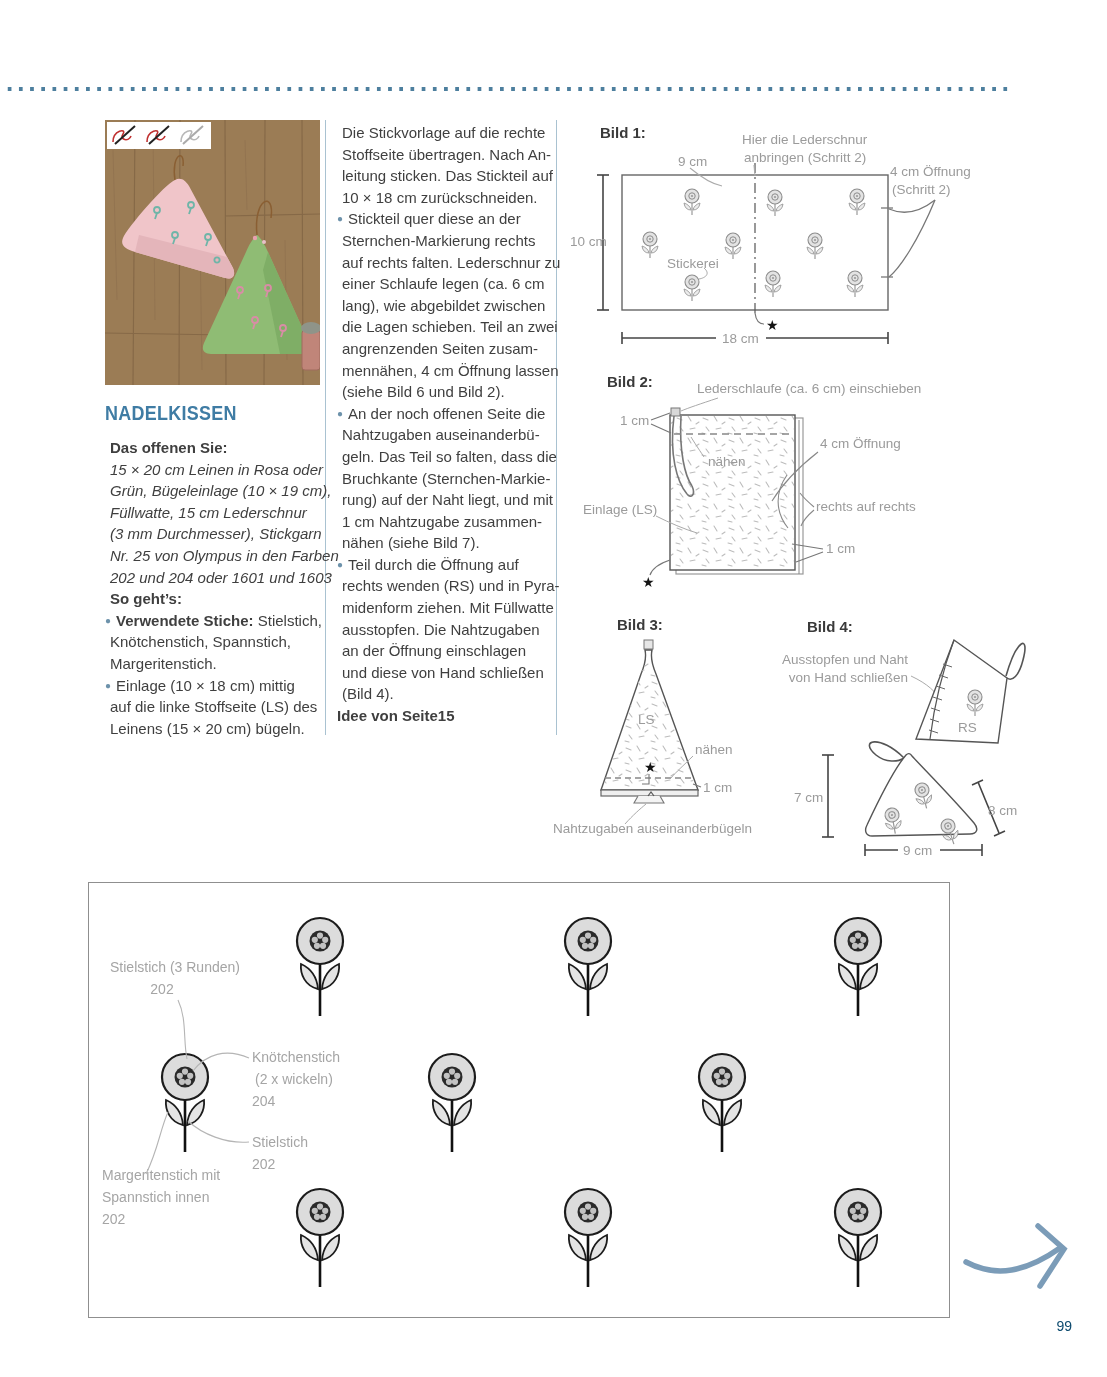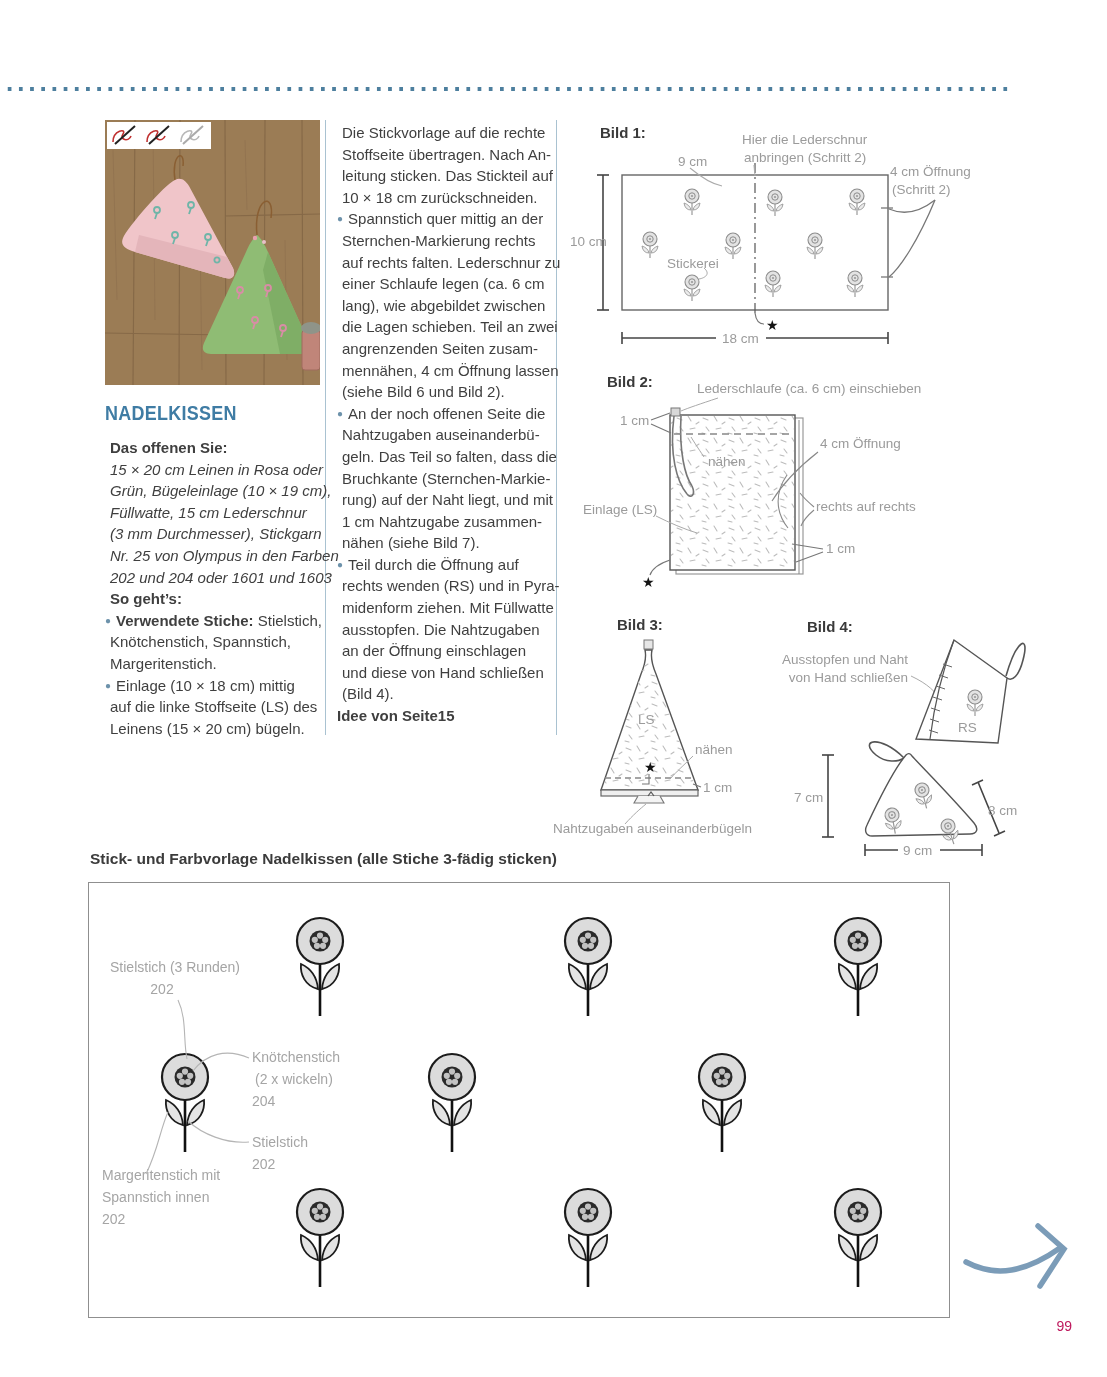--- a/index.html
+++ b/index.html
@@ -21,21 +21,21 @@
   #article-title{position:absolute;left:105px;top:402px;margin:0;font-size:19.5px;font-weight:bold;
     color:#3f7ca4;letter-spacing:.3px;transform:scaleX(.92);transform-origin:left;}
   .credit{font-weight:bold;margin-top:0px;}
   
   svg text{font-family:"Liberation Sans",sans-serif;}
   .dtitle{fill:#3a3a3a;font-size:15px;font-weight:bold;}
   .dlab{fill:#9b9b9b;font-size:13.5px;}
   .star{fill:#141414;font-size:14px;}
   .plab{fill:#a5a5a5;font-size:14px;}
   .pattern-heading{position:absolute;left:90px;top:850px;font-size:15.5px;font-weight:bold;color:#3b3b3b;}
-  .pagenum{position:absolute;left:1040px;top:1318px;width:32px;text-align:right;font-size:14px;color:#be185d;}
+  .pagenum{position:absolute;left:1040px;top:1318px;width:32px;text-align:right;font-size:14px;color:#0c4a6e;}
 </style>
 </head>
 <body>
 
 <div id="page">
 
   <div class="dotrule"></div>
 
   <svg style="position:absolute;left:105px;top:120px;" width="215" height="265" viewBox="0 0 215 265">
     <rect x="0" y="0" width="215" height="265" fill="#9b7c55"></rect>
@@ -147,21 +147,21 @@
     <div>
 
         <div class="tline"><span class="bullet"></span><span class="bt"></span><span>Die Stickvorlage auf die rechte</span></div>
 
         <div class="tline"><span class="bullet"></span><span class="bt"></span><span>Stoffseite übertragen. Nach An-</span></div>
 
         <div class="tline"><span class="bullet"></span><span class="bt"></span><span>leitung sticken. Das Stickteil auf</span></div>
 
         <div class="tline"><span class="bullet"></span><span class="bt"></span><span>10 × 18 cm zurückschneiden.</span></div>
 
-        <div class="tline"><span class="bullet">●</span><span class="bt"></span><span>Spannstich quer mittig an der</span></div>
+        <div class="tline"><span class="bullet">●</span><span class="bt"></span><span>Stickteil quer diese an der</span></div>
 
         <div class="tline"><span class="bullet"></span><span class="bt"></span><span>Sternchen-Markierung rechts</span></div>
 
         <div class="tline"><span class="bullet"></span><span class="bt"></span><span>auf rechts falten. Lederschnur zu</span></div>
 
         <div class="tline"><span class="bullet"></span><span class="bt"></span><span>einer Schlaufe legen (ca. 6 cm</span></div>
 
         <div class="tline"><span class="bullet"></span><span class="bt"></span><span>lang), wie abgebildet zwischen</span></div>
 
         <div class="tline"><span class="bullet"></span><span class="bt"></span><span>die Lagen schieben. Teil an zwei</span></div>
@@ -384,21 +384,20 @@
     <text class="dlab" x="218" y="203">8 cm</text>
     <g stroke="#444" stroke-width="1.6">
       <line x1="95" y1="238" x2="128" y2="238"></line>
         <line x1="170" y1="238" x2="212" y2="238"></line>
       <line x1="95" y1="232" x2="95" y2="244"></line>
         <line x1="212" y1="232" x2="212" y2="244"></line>
     </g>
     <text class="dlab" x="133" y="243">9 cm</text>
   </svg>
 
-  <div class="pattern-heading">Stick- und Farbvorlage Nadelkissen (alle Stiche 3-fädig sticken)</div>
 
   <svg style="position:absolute;left:88px;top:882px;" width="862" height="436" viewBox="0 0 862 436">
     <rect x="0.5" y="0.5" width="861" height="435" fill="#fff" stroke="#8f8f8f"></rect>
     <g>
       <use href="#bf" x="232" y="59"></use>
         <use href="#bf" x="500" y="59"></use>
         <use href="#bf" x="770" y="59"></use>
       <use href="#bf" x="97" y="195"></use>
         <use href="#bf" x="364" y="195"></use>
         <use href="#bf" x="634" y="195"></use>

